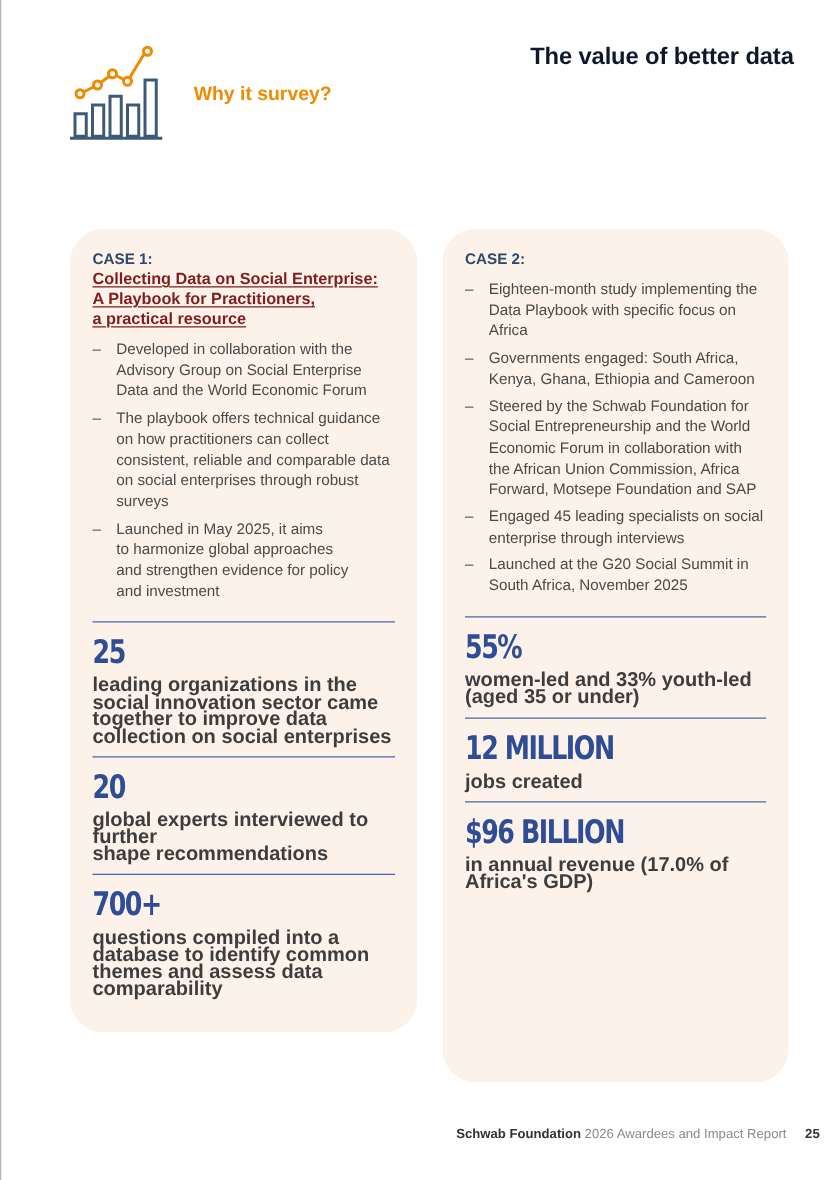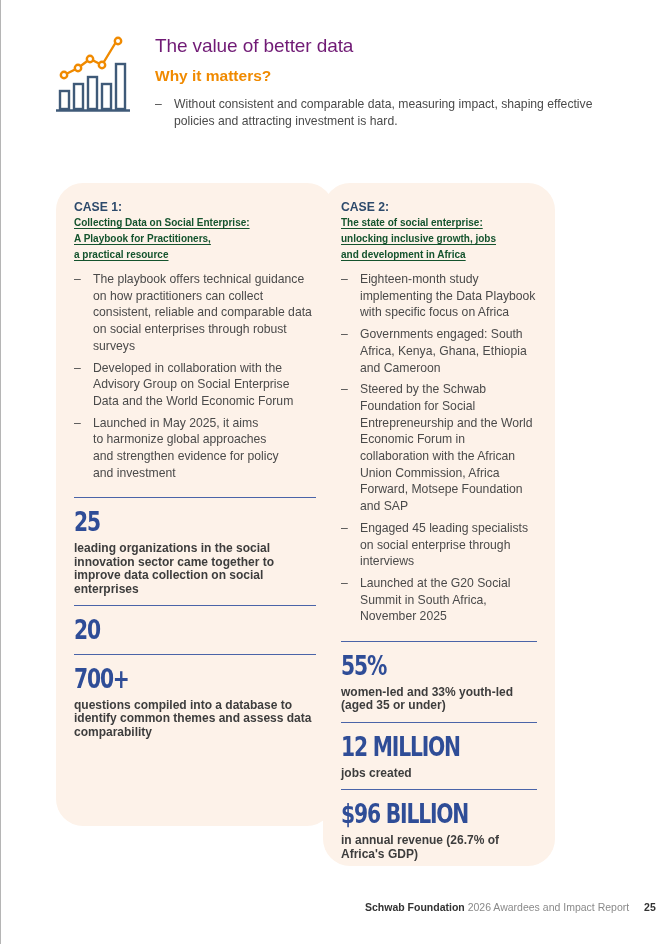--- a/index.html
+++ b/index.html
@@ -5,56 +5,56 @@
     * { box-sizing: border-box; margin: 0; padding: 0; }
     html, body { width: 664px; height: 944px; background: #ffffff; overflow: hidden; }
     body {
       position: relative;
       font-family: "Liberation Sans", sans-serif;
       color: #3a3a3a;
       border-left: 1px solid #b5b5b5;
     }
     .chart-icon { position: absolute; left: 55px; top: 36px; width: 74px; height: 76px; }
     .header { position: absolute; left: 154px; top: 35px; width: 480px; }
-    .title { font-size: 19px; font-weight: normal; color: #701a75; letter-spacing: -0.1px; }
+    .title { font-size: 19px; font-weight: bold; color: #0f172a; letter-spacing: -0.1px; text-align: right; }
     .subtitle { margin-top: 10px; font-size: 15.5px; font-weight: bold; color: #f08a00; }
     .intro-list { list-style: none; margin-top: 11px; }
     .intro-list li {
       position: relative; padding-left: 19px; font-size: 12.2px; line-height: 17px;
       color: #4a4a4a; margin-bottom: 3px;
     }
     .intro-list li::before, .case-list li::before {
       content: "\2013"; position: absolute; left: 0; top: 0;
     }
     .card {
       position: absolute; background: #fdf2e9;
       clip-path: polygon(9px 0, calc(100% - 9px) 0, 100% 9px, 100% calc(100% - 9px), calc(100% - 9px) 100%, 9px 100%, 0 calc(100% - 9px), 0 9px);
       padding: 16px 18px 0 18px;
       border-radius: 27px;
     }
     .card-1 { left: 55px; top: 183px; width: 278px; height: 643px; }
-    .card-2 { left: 322px; top: 183px; width: 232px; height: 683px; }
+    .card-2 { left: 353px; top: 183px; width: 277px; height: 683px; }
     .case-label { font-size: 12.2px; font-weight: bold; color: #2d4a6b; line-height: 16px; }
     .case-title {
-      display: block; font-size: 10px; font-weight: bold; color: #14532d; line-height: 16px;
+      display: block; font-size: 13px; font-weight: bold; color: #7f1d1d; line-height: 16px;
       text-decoration: underline; text-underline-offset: 2px; white-space: pre-line;
     }
     .case-list { list-style: none; margin-top: 8px; }
     .case-list li {
       position: relative; padding-left: 19px; font-size: 12.2px; line-height: 16.7px;
       color: #4a4a4a; margin-bottom: 5px; white-space: pre-line;
     }
     .stats { margin-top: 16px; }
     .stat { border-top: 1.5px solid #4a64a8; padding-top: 9px; padding-bottom: 9px; }
     .stat-value {
       font-family: "DejaVu Sans", sans-serif; font-weight: bold; font-size: 26px; color: #2f4d97;
       letter-spacing: -1.5px; line-height: 30px; transform: scaleX(0.78); transform-origin: left;
       white-space: nowrap;
     }
-    .stat-desc { margin-top: 5px; font-size: 12px; font-weight: bold; color: #3d3d3d; line-height: 13.4px; white-space: pre-line; }
+    .stat-desc { margin-top: 5px; font-size: 16px; font-weight: bold; color: #3d3d3d; line-height: 13.4px; white-space: pre-line; }
     .footer { position: absolute; left: 364px; top: 901px; font-size: 10.5px; color: #8a8a8a; white-space: nowrap; }
     .footer .org { font-weight: bold; color: #333; }
     .footer .page { font-weight: bold; color: #333; margin-left: 12px; }
   </style>
 </head>
 <body>
 
 <svg class="chart-icon" viewBox="0 0 74 76">
   <g fill="none" stroke="#3f5a78" stroke-width="2.4">
     <rect x="4" y="55" width="9" height="18"></rect>
@@ -69,79 +69,77 @@
     <circle cx="8" cy="39" r="3.2" fill="#fff"></circle>
     <circle cx="22" cy="32" r="3.2" fill="#fff"></circle>
     <circle cx="34" cy="23" r="3.2" fill="#fff"></circle>
     <circle cx="46" cy="29" r="3.2" fill="#fff"></circle>
     <circle cx="62" cy="5" r="3.2" fill="#fff"></circle>
   </g>
 </svg>
 
 <div class="header">
   <h1 class="title">The value of better data</h1>
-  <h2 class="subtitle">Why it matters?</h2>
+  <h2 class="subtitle">Why it survey?</h2>
   <ul class="intro-list">
-    <li>Without consistent and comparable data, measuring impact, shaping effective policies and attracting investment is hard.</li>
   </ul>
 </div>
 
 <section class="card card-1">
   <div class="case-label">CASE 1:</div>
   <a class="case-title">Collecting Data on Social Enterprise:
 A Playbook for Practitioners,
 a practical resource</a>
   <ul class="case-list">
+    <li>Developed in collaboration with the Advisory Group on Social Enterprise Data and the World Economic Forum</li>
     <li>The playbook offers technical guidance
 on how practitioners can collect consistent, reliable and comparable data on social enterprises through robust surveys</li>
-    <li>Developed in collaboration with the Advisory Group on Social Enterprise Data and the World Economic Forum</li>
     <li>Launched in May 2025, it aims
 to harmonize global approaches
 and strengthen evidence for policy
 and investment</li>
   </ul>
   <div class="stats">
     <div class="stat">
       <div class="stat-value">25</div>
       <div class="stat-desc">leading organizations in the social innovation sector came together to improve data collection on social enterprises</div>
     </div>
     <div class="stat">
       <div class="stat-value">20</div>
+      <div class="stat-desc">global experts interviewed to further
+shape recommendations</div>
     </div>
     <div class="stat">
       <div class="stat-value">700+</div>
       <div class="stat-desc">questions compiled into a database to identify common themes and assess data comparability</div>
     </div>
   </div>
 </section>
 
 <section class="card card-2">
   <div class="case-label">CASE 2:</div>
-  <a class="case-title">The state of social enterprise:
-unlocking inclusive growth, jobs
-and development in Africa</a>
   <ul class="case-list">
     <li>Eighteen-month study implementing the Data Playbook with specific focus on Africa</li>
     <li>Governments engaged: South Africa, Kenya, Ghana, Ethiopia and Cameroon</li>
     <li>Steered by the Schwab Foundation for Social Entrepreneurship and the World Economic Forum in collaboration with the African Union Commission, Africa Forward, Motsepe Foundation and SAP</li>
     <li>Engaged 45 leading specialists on social enterprise through interviews</li>
     <li>Launched at the G20 Social Summit in South Africa, November 2025</li>
   </ul>
   <div class="stats">
     <div class="stat">
       <div class="stat-value">55%</div>
       <div class="stat-desc">women-led and 33% youth-led (aged 35 or under)</div>
     </div>
     <div class="stat">
       <div class="stat-value">12 MILLION</div>
       <div class="stat-desc">jobs created</div>
     </div>
     <div class="stat">
       <div class="stat-value">$96 BILLION</div>
-      <div class="stat-desc">in annual revenue (26.7% of Africa's GDP)</div>
+      <div class="stat-desc">in annual revenue (17.0% of Africa's GDP)</div>
     </div>
   </div>
 </section>
 
 <footer class="footer">
   <span class="org">Schwab Foundation</span>
   <span>2026 Awardees and Impact Report</span>
   <span class="page">25</span>
 </footer>
 

